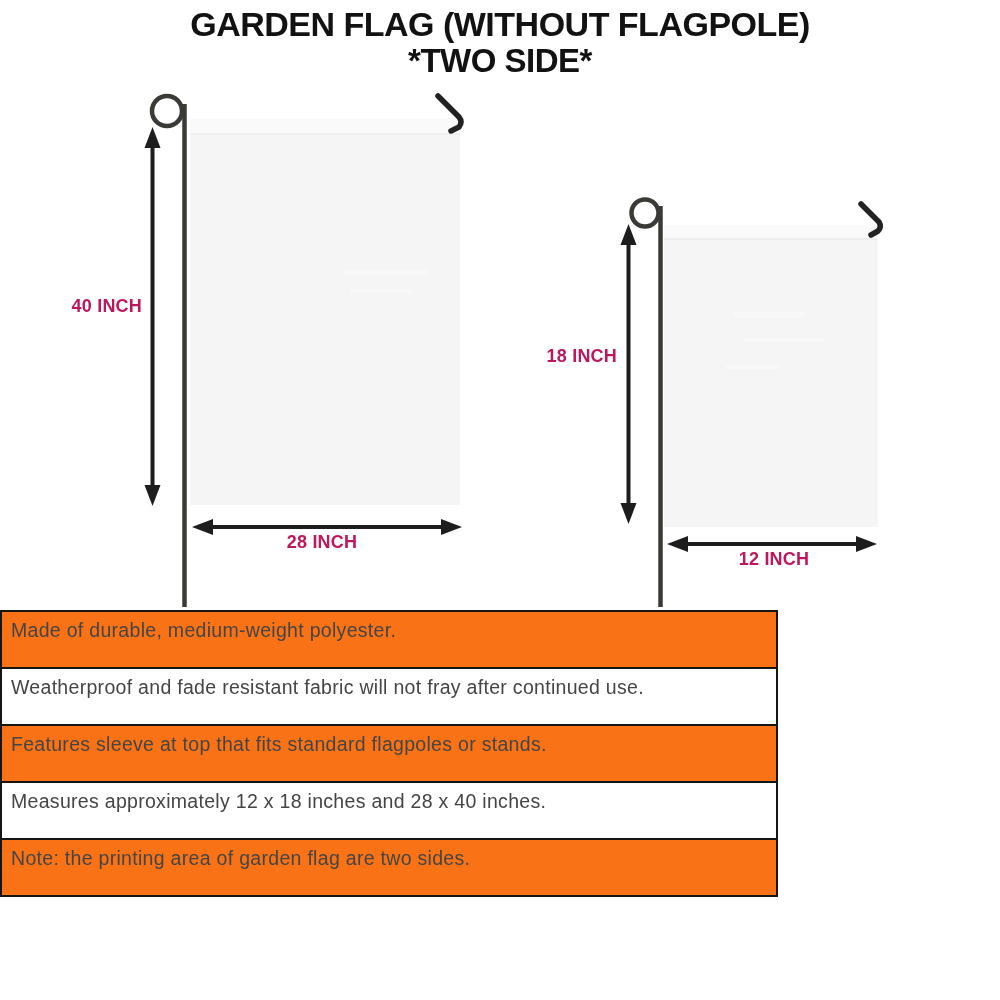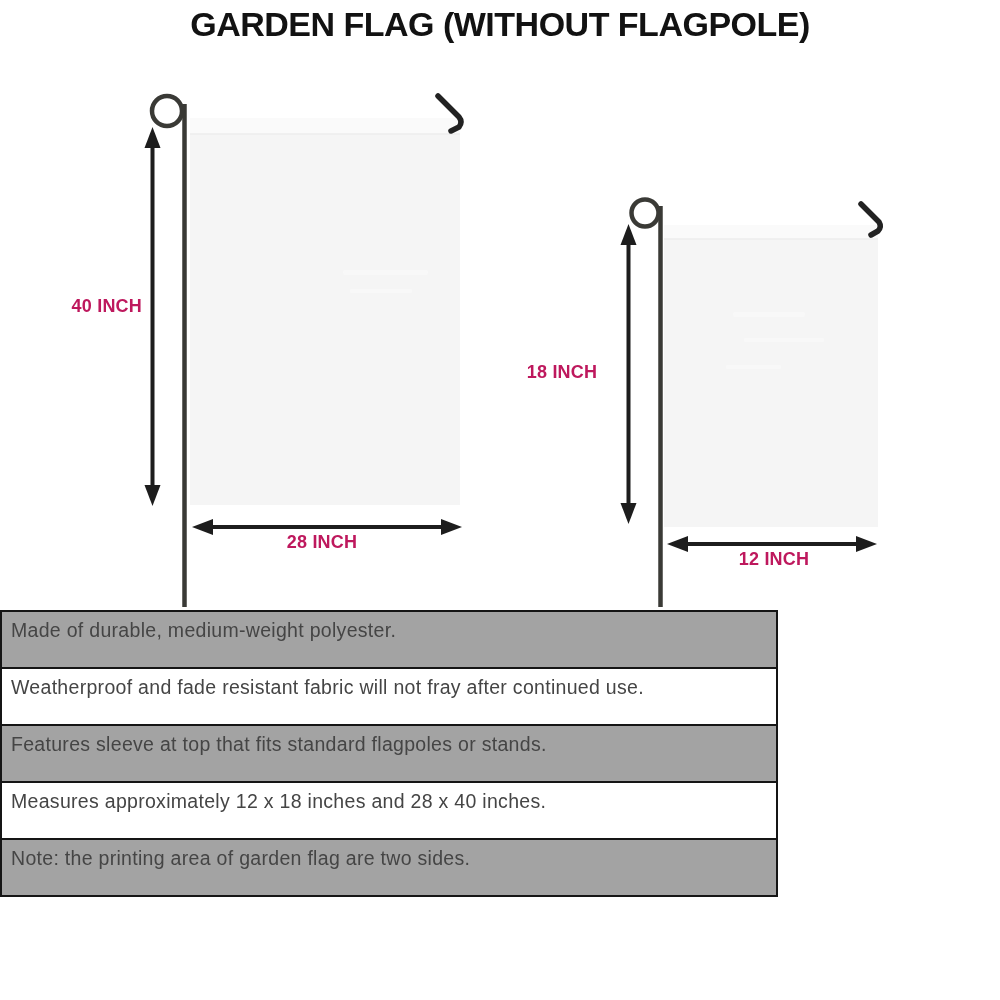--- a/index.html
+++ b/index.html
@@ -26,48 +26,49 @@
     position:absolute;top:0;left:0;width:1000px;height:1000px;
   }
   
   .dim-label{
     position:absolute;
     font-size:18px;font-weight:bold;color:#be185d;
     letter-spacing:0.2px;white-space:nowrap;
   }
   .dim-40{top:296px;left:38px;width:104px;text-align:right;}
   .dim-28{top:532px;left:242px;width:160px;text-align:center;}
-  .dim-18{top:362px;left:507px;width:110px;text-align:center;}
+  .dim-18{top:346px;left:507px;width:110px;text-align:right;}
   .dim-12{top:549px;left:694px;width:160px;text-align:center;}
   
   .specs{
     position:absolute;top:610px;left:0;width:778px;
   }
   .spec-row{
     box-sizing:border-box;
     width:778px;height:59px;
     border:2px solid #151515;
     padding:7px 0 0 9px;
     font-size:19.5px;
     color:#454545;
     letter-spacing:0.3px;
     overflow:hidden;
     white-space:nowrap;
   }
   .spec-row + .spec-row{margin-top:-2px;}
-  .spec-gray{background:#a3a3a3;}
+  .spec-gray{background:#f97316;}
   .spec-white{background:#ffffff;}
 </style>
 </head>
 <body>
 
 <div class="stage">
 
   <div class="title-block">
     <div class="title-line1">GARDEN FLAG (WITHOUT FLAGPOLE)</div>
+    <div class="title-line2">*TWO SIDE*</div>
   </div>
 
   <svg class="diagram" viewBox="0 0 1000 1000" xmlns="http://www.w3.org/2000/svg">
 
     <g>
 
       <rect x="190" y="118" width="270" height="387" fill="#f5f5f5"></rect>
 
       <rect x="190" y="118" width="270" height="16" fill="#fafafa"></rect>
       <line x1="190" y1="134" x2="460" y2="134" stroke="#ededed" stroke-width="1.5"></line>

